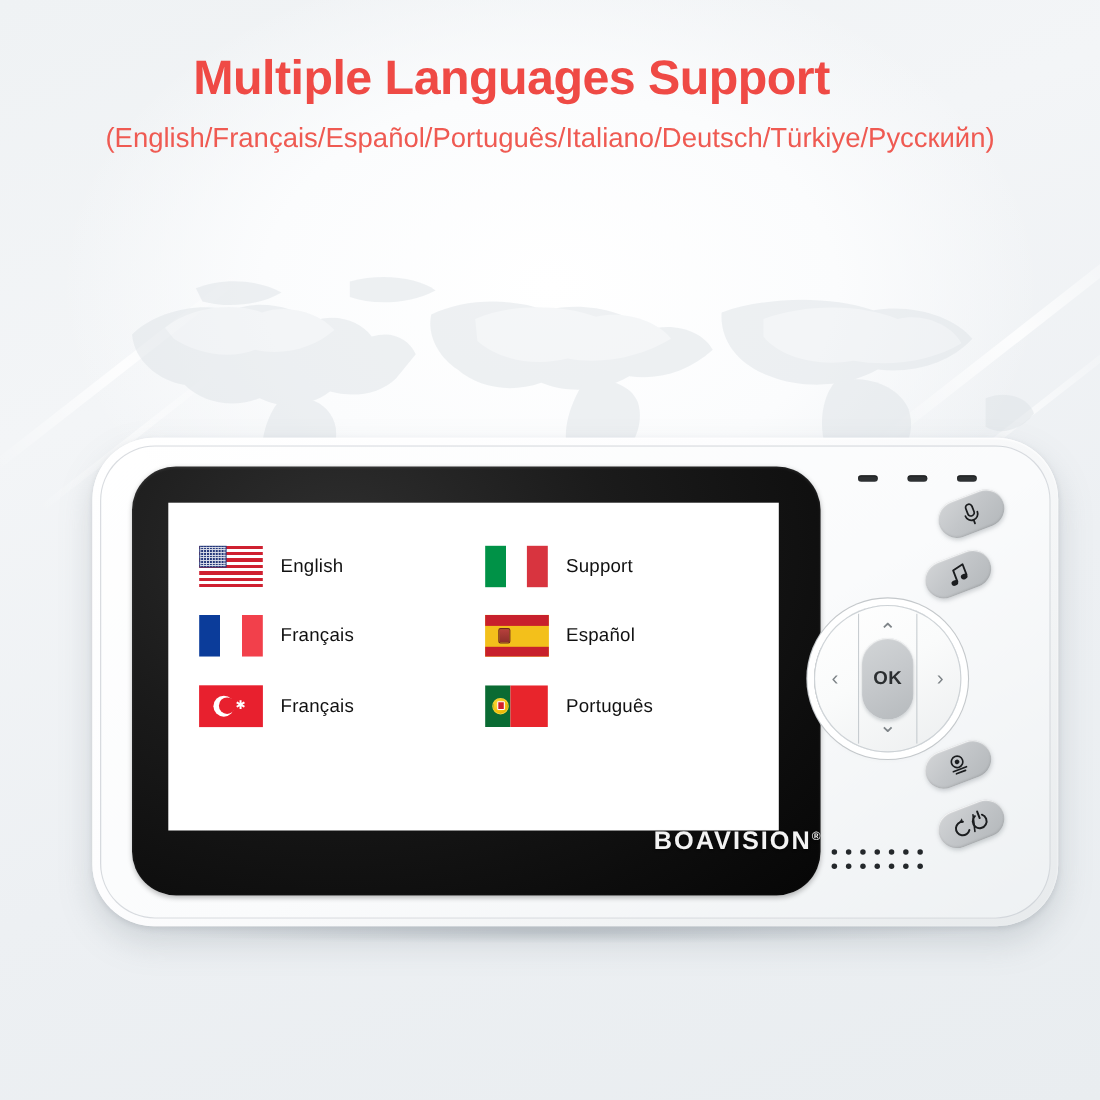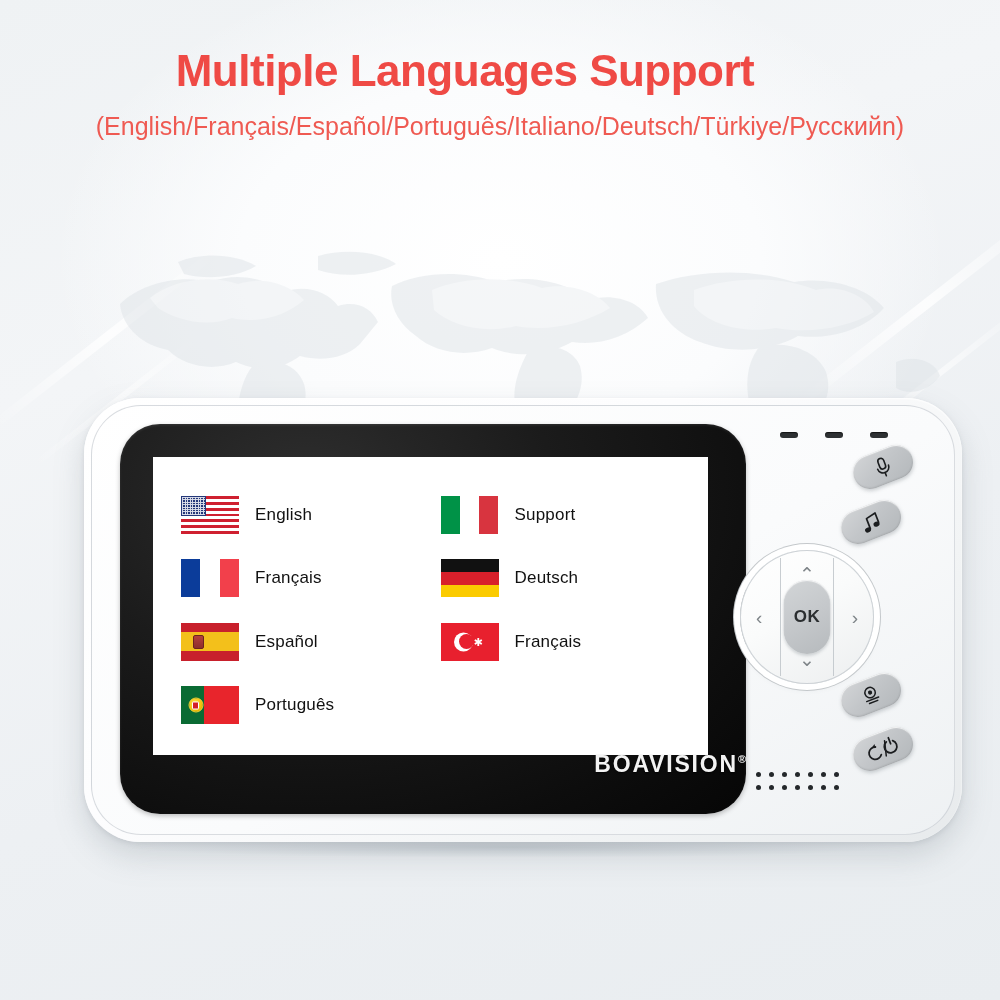--- a/index.html
+++ b/index.html
@@ -260,28 +260,20 @@
 
           <div class="lang-item">
             <span class="flag flag-fr">
               <i class="b"></i>
                 <i class="w"></i>
                 <i class="r"></i>
             </span>
             <span class="lbl">Français</span>
           </div>
 
-          <div class="lang-item">
-            <span class="flag flag-de">
-              <i class="k"></i>
-                <i class="r"></i>
-                <i class="y"></i>
-            </span>
-            <span class="lbl">Deutsch</span>
-          </div>
 
           <div class="lang-item">
             <span class="flag flag-es">
               <span class="top"></span>
                 <span class="bot"></span>
                 <span class="arms"></span>
             </span>
             <span class="lbl">Español</span>
           </div>
 

